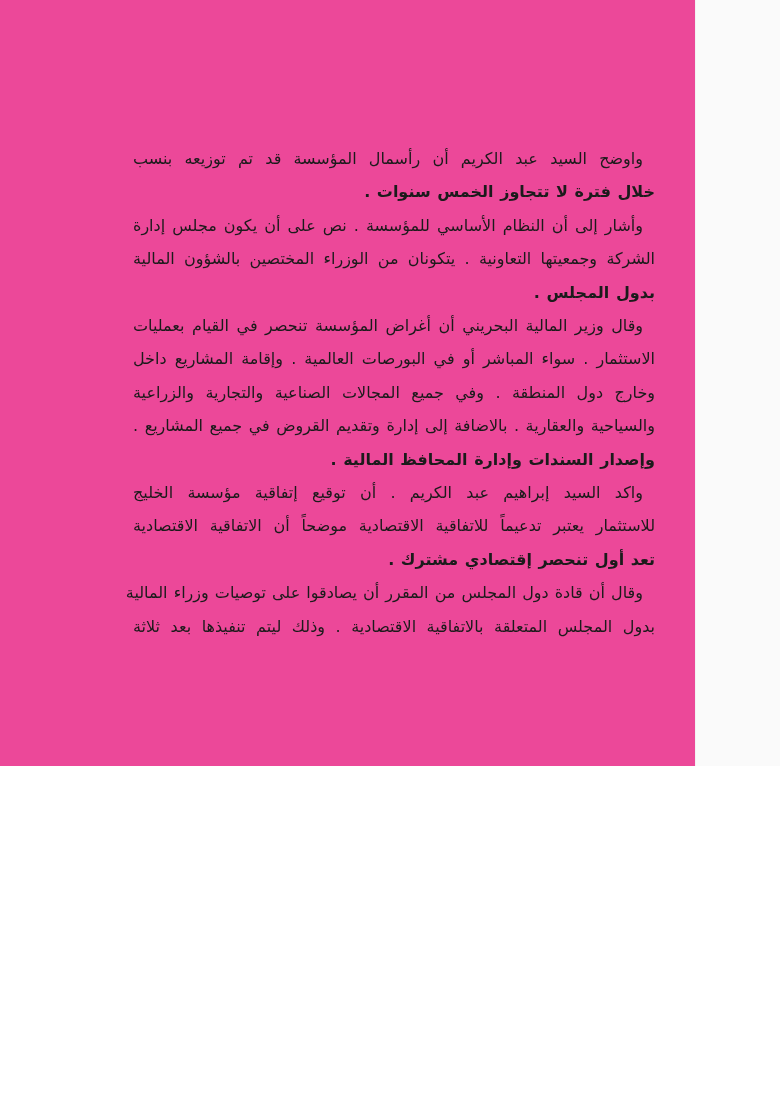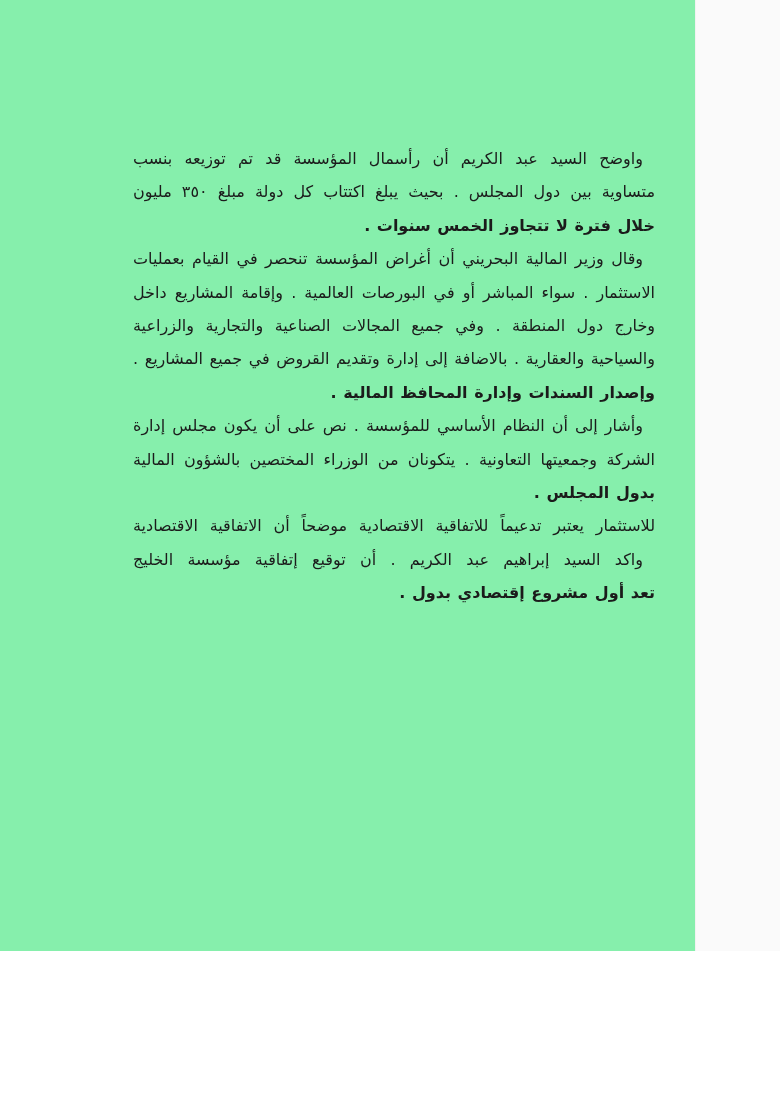--- a/index.html
+++ b/index.html
@@ -3,22 +3,22 @@
 <meta charset="utf-8">
 <style>
   html, body {
     margin: 0;
     padding: 0;
     background: #ffffff;
   }
   .page {
     position: relative;
     width: 780px;
-    height: 951px;
-    background: #86efac;
+    height: 766px;
+    background: #ec4899;
     overflow: hidden;
     font-family: "DejaVu Sans", sans-serif;
   }
   .scan-edge {
     position: absolute;
     top: 0;
     right: 0;
     width: 84px;
     height: 1094px;
     background: #fafafa;
@@ -70,44 +70,45 @@
 <body>
 
 <div class="page">
 
   <div class="scan-edge"></div>
 
   <main class="text-block">
 
     <p class="para">
       <span class="line first">واوضح السيد عبد الكريم أن رأسمال المؤسسة قد تم توزيعه بنسب</span>
-      <span class="line">متساوية بين دول المجلس . بحيث يبلغ اكتتاب كل دولة مبلغ ٣٥٠ مليون</span>
       <span class="line last">خلال فترة لا تتجاوز الخمس سنوات .</span>
+    </p>
+
+    <p class="para">
+      <span class="line first">وأشار إلى أن النظام الأساسي للمؤسسة . نص على أن يكون مجلس إدارة</span>
+      <span class="line">الشركة وجمعيتها التعاونية . يتكونان من الوزراء المختصين بالشؤون المالية</span>
+      <span class="line last">بدول المجلس .</span>
     </p>
 
     <p class="para">
       <span class="line first">وقال وزير المالية البحريني أن أغراض المؤسسة تنحصر في القيام بعمليات</span>
       <span class="line">الاستثمار . سواء المباشر أو في البورصات العالمية . وإقامة المشاريع داخل</span>
       <span class="line">وخارج دول المنطقة . وفي جميع المجالات الصناعية والتجارية والزراعية</span>
       <span class="line">والسياحية والعقارية . بالاضافة إلى إدارة وتقديم القروض في جميع المشاريع .</span>
       <span class="line last">وإصدار السندات وإدارة المحافظ المالية .</span>
     </p>
 
     <p class="para">
-      <span class="line first">وأشار إلى أن النظام الأساسي للمؤسسة . نص على أن يكون مجلس إدارة</span>
-      <span class="line">الشركة وجمعيتها التعاونية . يتكونان من الوزراء المختصين بالشؤون المالية</span>
-      <span class="line last">بدول المجلس .</span>
+      <span class="line first">واكد السيد إبراهيم عبد الكريم . أن توقيع إتفاقية مؤسسة الخليج</span>
+      <span class="line">للاستثمار يعتبر تدعيماً للاتفاقية الاقتصادية موضحاً أن الاتفاقية الاقتصادية</span>
+      <span class="line last">تعد أول تنحصر إقتصادي مشترك .</span>
     </p>
 
     <p class="para">
-      <span class="line">للاستثمار يعتبر تدعيماً للاتفاقية الاقتصادية موضحاً أن الاتفاقية الاقتصادية</span>
-      <span class="line first">واكد السيد إبراهيم عبد الكريم . أن توقيع إتفاقية مؤسسة الخليج</span>
-      <span class="line last">تعد أول مشروع إقتصادي بدول .</span>
-    </p>
-
-    <p class="para">
+      <span class="line first">وقال أن قادة دول المجلس من المقرر أن يصادقوا على توصيات وزراء المالية</span>
+      <span class="line">بدول المجلس المتعلقة بالاتفاقية الاقتصادية . وذلك ليتم تنفيذها بعد ثلاثة</span>
     </p>
 
   </main>
 
   <div class="page-number">٢</div>
 
 </div>
 
 </body></html>

